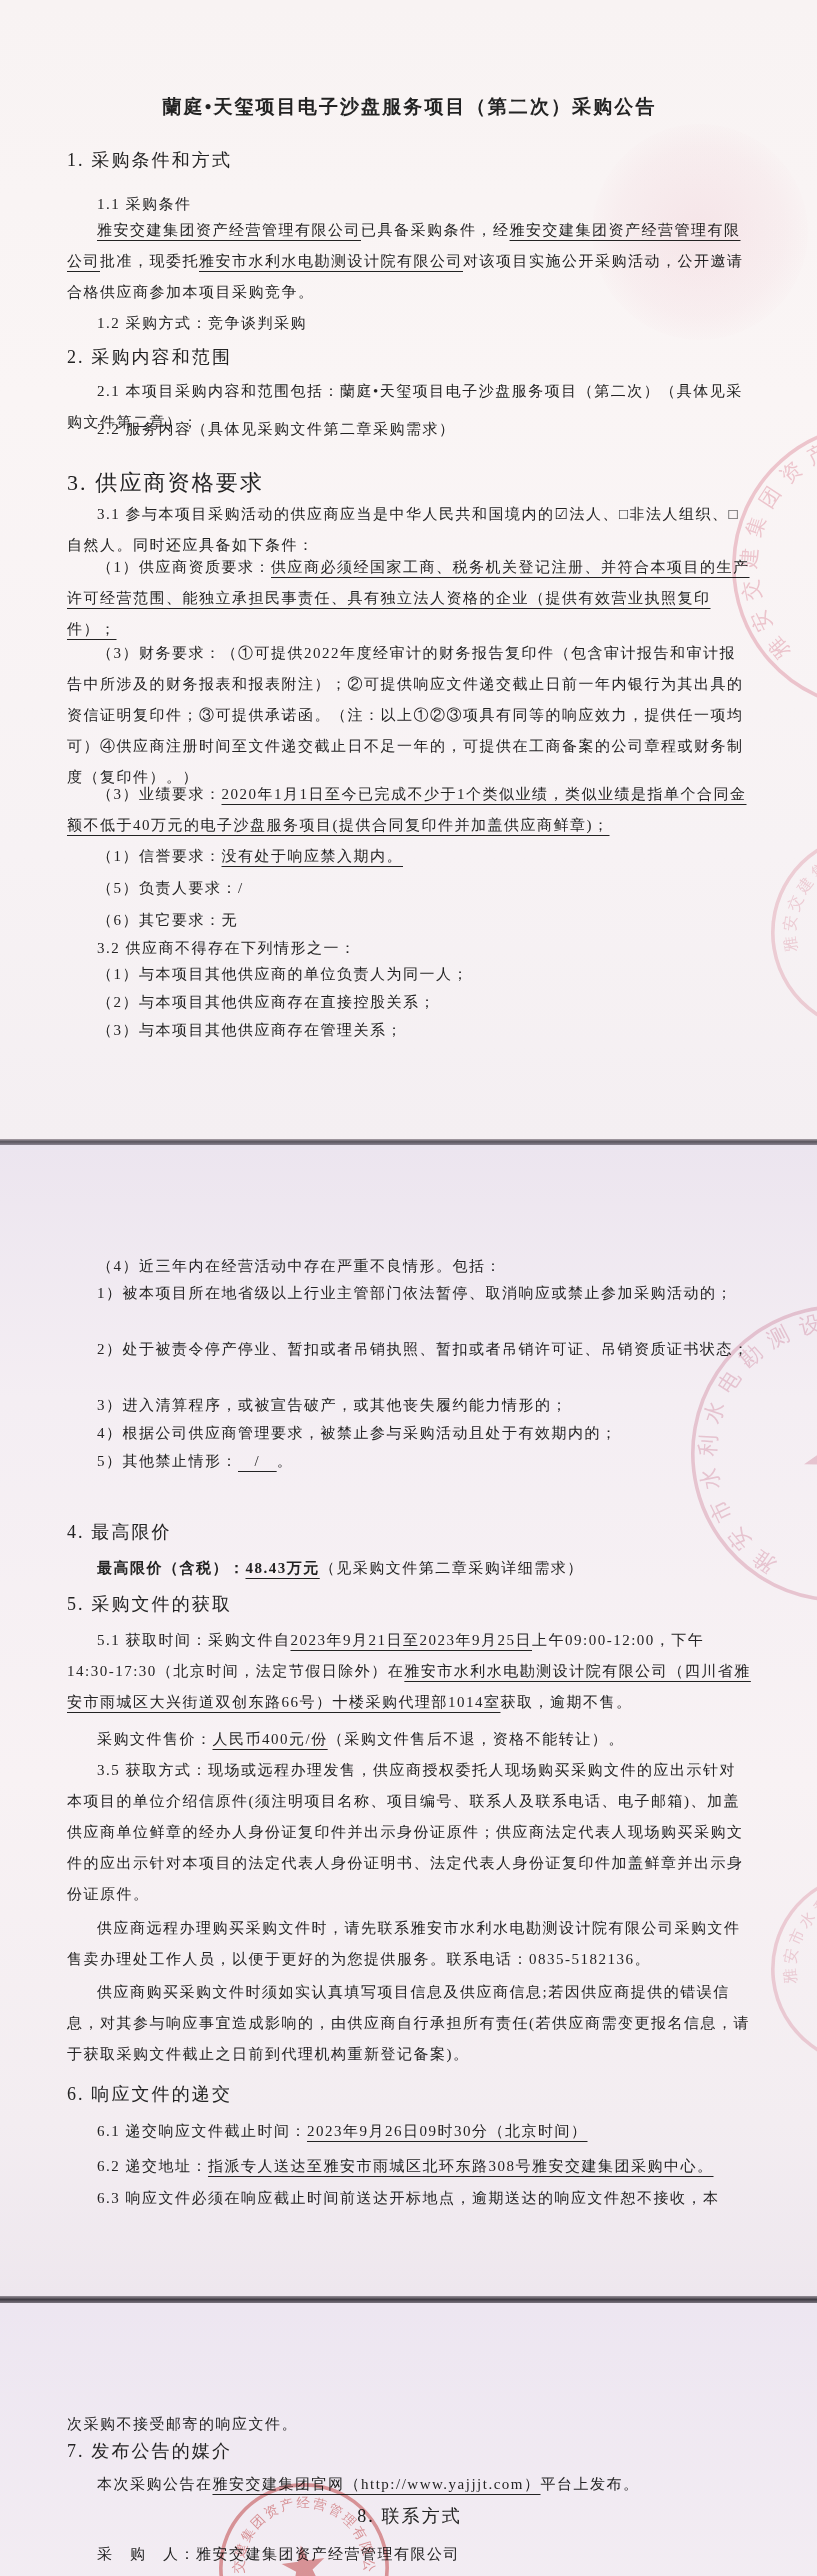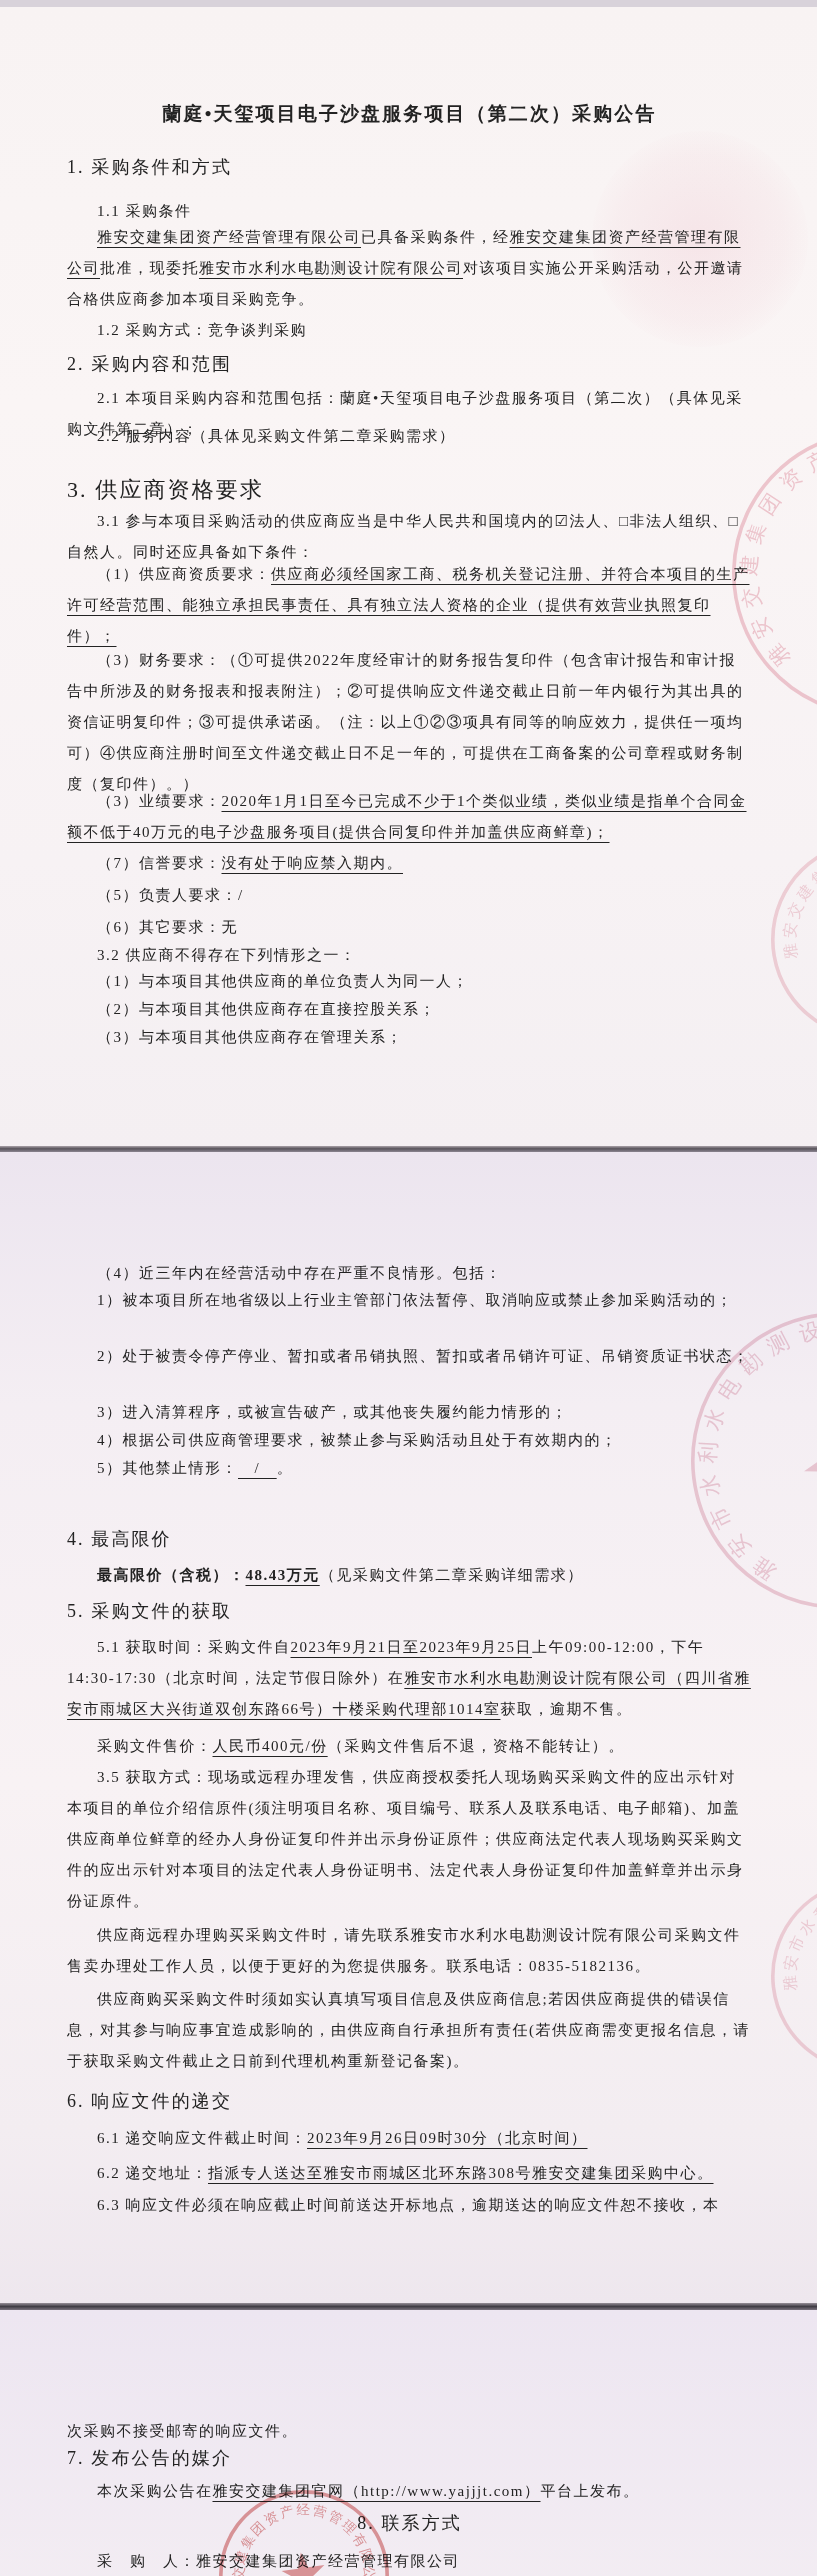--- a/index.html
+++ b/index.html
@@ -1,20 +1,20 @@
 <!DOCTYPE html>
 <html style="font-size:8.2px"><head>
 <meta charset="utf-8">
 <style>
   html,body{margin:0;padding:0;}
   body{width:818px;background:#d8d2da;}
   .doc{position:relative;width:818px;}
   .page{position:relative;overflow:hidden;font-family:"Liberation Serif","DejaVu Serif",serif;color:#232323;}
   .page .content{position:absolute;inset:0;}
-  .page-1{height:1139px;background:linear-gradient(180deg,#f8f3f3 0%,#faf5f5 35%,#f7f2f4 75%,#f4eff2 100%);margin-top:7px;}
+  .page-1{height:1139px;background:linear-gradient(180deg,#f8f3f3 0%,#faf5f5 35%,#f7f2f4 75%,#f4eff2 100%);}
   .page-2{height:1151px;background:linear-gradient(180deg,#ece5ef 0%,#f4eef3 22%,#f8f2f4 55%,#f3edf1 85%,#eee7ee 100%);}
   .page-3{height:1155px;background:linear-gradient(180deg,#ede6f1 0%,#f4eef3 30%,#f6f0f2 70%,#f2ebf0 100%);}
   .sep{height:6.2px;background:linear-gradient(180deg,#aaa2a9 0%,#59545c 45%,#8b8490 100%);}
   .sep2{height:7.2px;background:linear-gradient(180deg,#968f98 0%,#413d45 50%,#7b747f 100%);}
   .block{position:absolute;left:67px;right:66px;font-size:15px;line-height:31px;letter-spacing:1.5px;}
   .block.h{letter-spacing:2.1px;}
   .block .u{text-decoration:underline;text-underline-offset:4.6px;text-decoration-thickness:1px;}
   .block .b{font-weight:700;}
   .seal{position:absolute;mix-blend-mode:multiply;pointer-events:none;}
   .smudge{position:absolute;pointer-events:none;border-radius:50%;}
@@ -34,21 +34,21 @@
         <div class="block" style="top: 215px; text-indent: 2em;"><span class="u">雅安交建集团资产经营管理有限公司</span><span>已具备采购条件，经</span><span class="u">雅安交建集团资产经营管理有限公司</span><span>批准，现委托</span><span class="u">雅安市水利水电勘测设计院有限公司</span><span>对该项目实施公开采购活动，公开邀请合格供应商参加本项目采购竞争。</span></div>
         <div class="block" style="top: 308px; text-indent: 2em;"><span>1.2 采购方式：竞争谈判采购</span></div>
         <div class="block h" style="top: 342px; font-size: 18px;"><span>2. 采购内容和范围</span></div>
         <div class="block" style="top: 376px; text-indent: 2em;"><span>2.1 本项目采购内容和范围包括：蘭庭•天玺项目电子沙盘服务项目（第二次）（具体见采购文件第二章）；</span></div>
         <div class="block" style="top: 414px; text-indent: 2em;"><span>2.2 服务内容（具体见采购文件第二章采购需求）</span></div>
         <div class="block h" style="top: 467px; font-size: 22px;"><span>3. 供应商资格要求</span></div>
         <div class="block" style="top: 499px; text-indent: 2em;"><span>3.1 参与本项目采购活动的供应商应当是中华人民共和国境内的☑法人、□非法人组织、□自然人。同时还应具备如下条件：</span></div>
         <div class="block" style="top: 552px; text-indent: 2em;"><span>（1）供应商资质要求：</span><span class="u">供应商必须经国家工商、税务机关登记注册、并符合本项目的生产许可经营范围、能独立承担民事责任、具有独立法人资格的企业（提供有效营业执照复印件）；</span></div>
         <div class="block" style="top: 638px; text-indent: 2em;"><span>（3）财务要求：（①可提供2022年度经审计的财务报告复印件（包含审计报告和审计报告中所涉及的财务报表和报表附注）；②可提供响应文件递交截止日前一年内银行为其出具的资信证明复印件；③可提供承诺函。（注：以上①②③项具有同等的响应效力，提供任一项均可）④供应商注册时间至文件递交截止日不足一年的，可提供在工商备案的公司章程或财务制度（复印件）。）</span></div>
         <div class="block" style="top: 779px; text-indent: 2em;"><span>（3）业绩要求：</span><span class="u">2020年1月1日至今已完成不少于1个类似业绩，类似业绩是指单个合同金额不低于40万元的电子沙盘服务项目(提供合同复印件并加盖供应商鲜章)；</span></div>
-        <div class="block" style="top: 841px; text-indent: 2em;"><span>（7）信誉要求：</span><span class="u">没有处于响应禁入期内。</span></div>
+        <div class="block" style="top: 841px; text-indent: 2em;"><span>（1）信誉要求：</span><span class="u">没有处于响应禁入期内。</span></div>
         <div class="block" style="top: 873px; text-indent: 2em;"><span>（5）负责人要求：/</span></div>
         <div class="block" style="top: 905px; text-indent: 2em;"><span>（6）其它要求：无</span></div>
         <div class="block" style="top: 933px; text-indent: 2em;"><span>3.2 供应商不得存在下列情形之一：</span></div>
         <div class="block" style="top: 959px; text-indent: 2em;"><span>（1）与本项目其他供应商的单位负责人为同一人；</span></div>
         <div class="block" style="top: 987px; text-indent: 2em;"><span>（2）与本项目其他供应商存在直接控股关系；</span></div>
         <div class="block" style="top: 1015px; text-indent: 2em;"><span>（3）与本项目其他供应商存在管理关系；</span></div>
         <div class="seal" style="left: 723px; top: 414px; opacity: 0.38;"><svg width="305" height="305" viewBox="-296 -296 592 592">
             <g transform="rotate(-20)">
               <circle cx="0" cy="0" r="275" fill="none" stroke="#dd7b90" stroke-width="7"></circle>
               <path d="M0.0,-70.0L15.7,-21.6L66.6,-21.6L25.4,8.3L41.1,56.6L0.0,26.7L-41.1,56.6L-25.4,8.3L-66.6,-21.6L-15.7,-21.6Z" fill="#dd7b90"></path>

